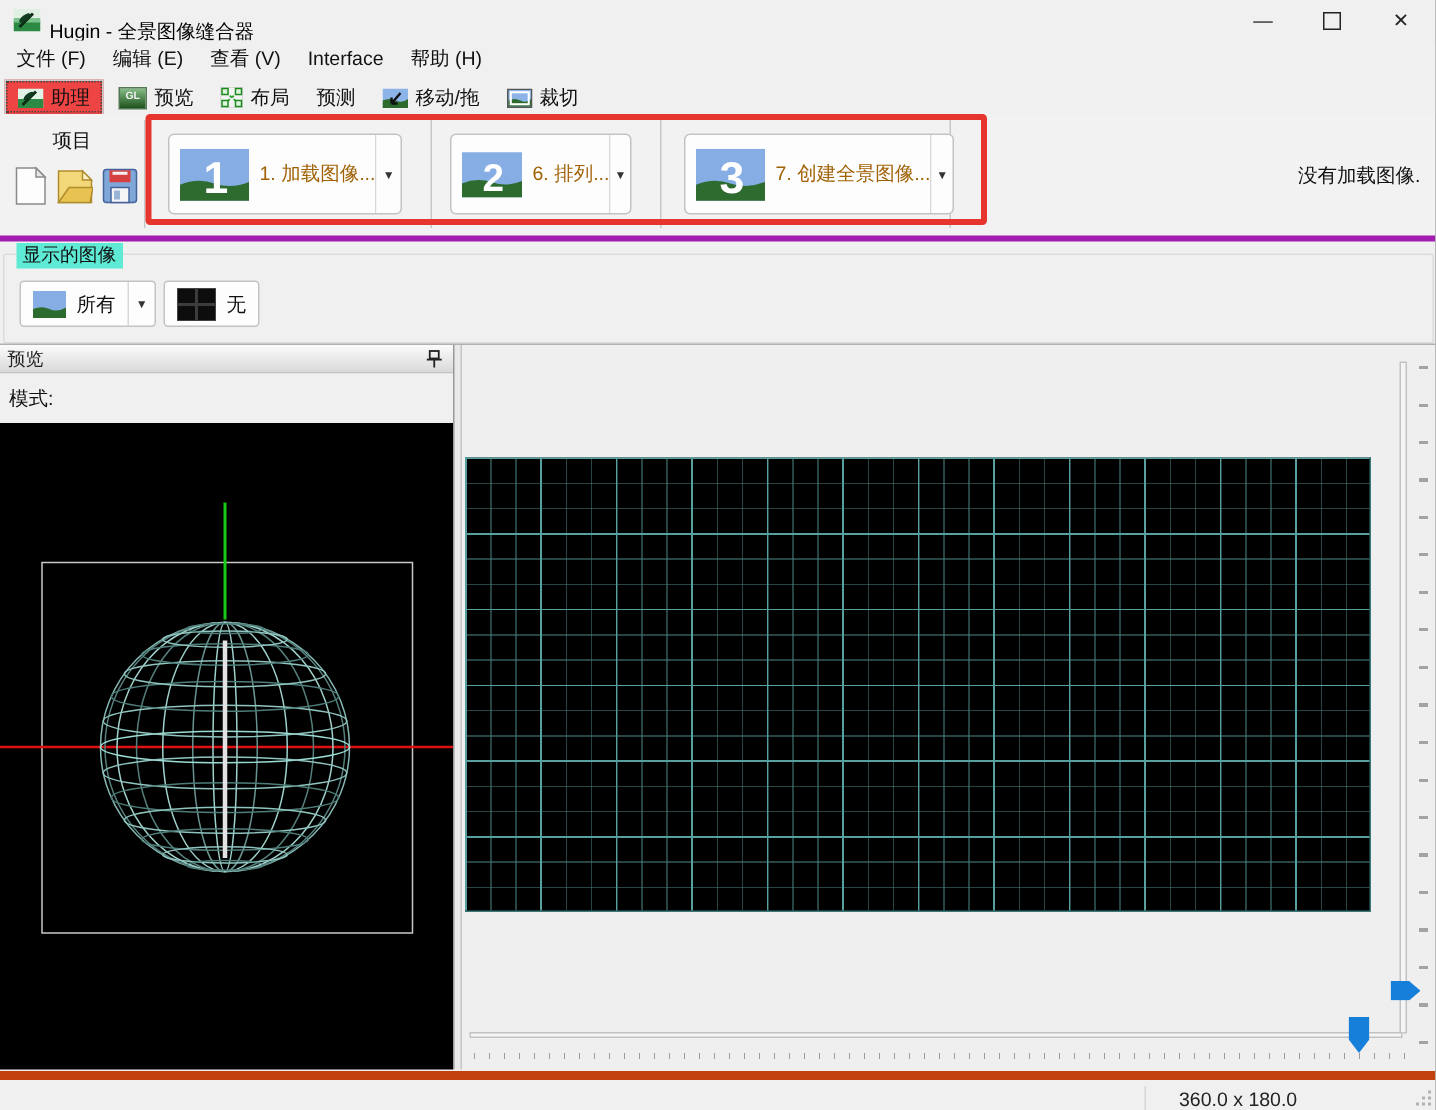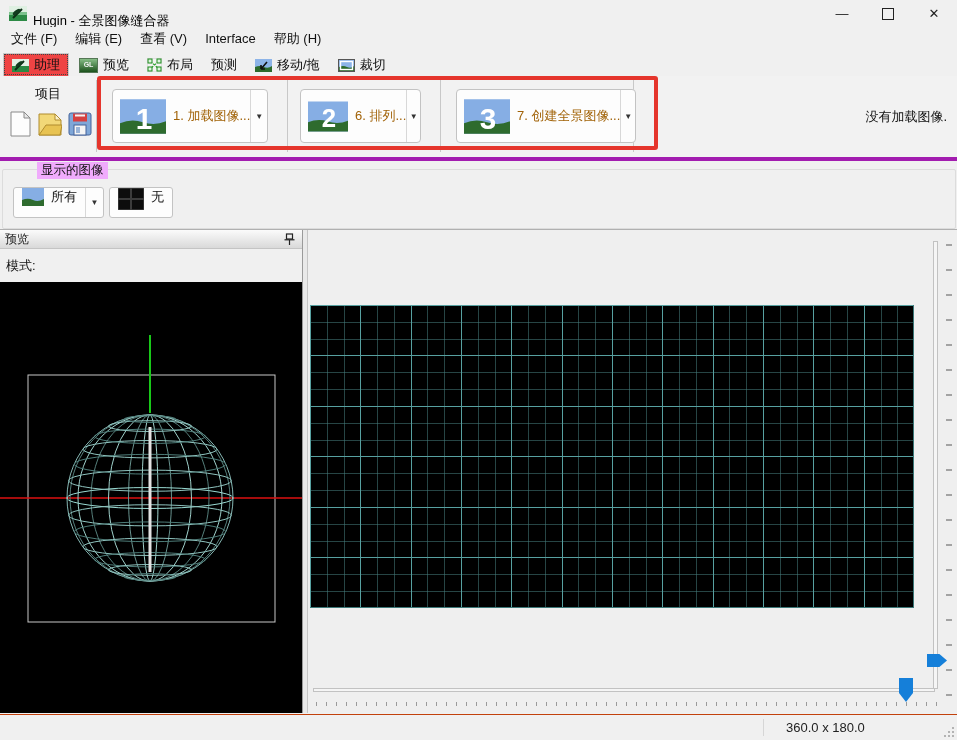--- a/index.html
+++ b/index.html
@@ -37,24 +37,24 @@
   .step-main{flex:1;display:flex;align-items:center;gap:7px;padding-left:7px;}
   .step-num{fill:#fff;font-size:31px;font-weight:bold;text-anchor:middle;font-family:"Liberation Sans",sans-serif;}
   .step-label{white-space:nowrap;color:#a16207;}
   .step-arrow{width:24px;border-left:1px solid #d8d8d8;display:flex;align-items:center;justify-content:center;
     font-size:8px;color:#333;border-radius:0 4px 4px 0;}
   .red-rect{position:absolute;left:97px;top:0px;width:553px;height:66px;border:4px solid #e5352c;border-radius:3px;z-index:5;pointer-events:none;}
   .no-images{position:absolute;right:10px;top:32px;color:#111;}
 
   
   .groupbox{left:2px;top:169px;width:952px;height:58px;border:1px solid #dcdcdc;border-radius:2px;}
-  .group-label{position:absolute;left:8px;top:-8px;background:#f0abfc;padding:0 4px;font-size:12.5px;color:#111;margin-left:26px;}
+  .group-label{position:absolute;left:8px;top:-8px;background:#5eead4;padding:0 4px;font-size:12.5px;color:#111;}
   .di-btn{position:absolute;top:17px;height:29px;background:#fdfdfd;border:1px solid #c3c3c3;border-radius:3px;
     display:flex;align-items:stretch;}
-  .di-main{display:flex;align-items:flex-start;gap:7px;padding:0 8px;}
+  .di-main{display:flex;align-items:center;gap:7px;padding:0 8px;}
   .di-arrow{width:17px;border-left:1px solid #d8d8d8;display:flex;align-items:center;justify-content:center;font-size:8px;color:#333;}
 
   
   .main-top-line{left:0;top:229px;width:957px;height:1px;background:#b0b0b0;}
   .preview-header{left:0;top:230px;width:302px;height:19px;background:linear-gradient(#fbfbfb,#d9d9d9);
     border-bottom:1px solid #c4c4c4;display:flex;align-items:center;font-size:12px;padding-left:5px;box-sizing:border-box;color:#222;}
   .pin{position:absolute;right:7px;top:3px;}
   .mode-row{left:0;top:249px;width:302px;height:33px;background:#f0f0f0;display:flex;align-items:center;}
   .mode-label{margin-left:6px;color:#111;}
   .mode-select{position:absolute;left:44px;top:6px;width:251px;height:22px;background:#fff;border:1px solid #adadad;
@@ -80,21 +80,21 @@
     clip-path:polygon(0 0,62% 0,100% 50%,62% 100%,0 100%);}
   .v-ruler{left:946px;top:244px;width:6px;height:457px;
     background:repeating-linear-gradient(180deg,#a3a3a3 0 2px,transparent 2px 25px);}
   .h-track{left:313px;top:688px;width:620px;height:2px;background:#f5f5f5;border:1px solid #c2c2c2;}
   .h-handle{left:899px;top:678px;width:14px;height:24px;background:#157fd9;
     clip-path:polygon(0 0,100% 0,100% 62%,50% 100%,0 62%);}
   .h-ruler{left:316px;top:702px;width:626px;height:4px;
     background:repeating-linear-gradient(90deg,#9a9a9a 0 1px,transparent 1px 10px);}
 
   
-  .statusbar{left:0;top:714px;width:957px;height:26px;background:#f0f0f0;border-top:1px solid #c2410c;box-sizing:border-box;}
+  .statusbar{left:0;top:714px;width:957px;height:26px;background:#f0f0f0;border-top:6px solid #c2410c;box-sizing:border-box;}
   .sb-sep{position:absolute;left:763px;top:4px;width:1px;height:17px;background:#d6d6d6;}
   .sb-size{position:absolute;left:786px;top:5px;color:#222;}
   .grip{position:absolute;right:3px;bottom:3px;width:10px;height:10px;}
   .grip i{position:absolute;width:2px;height:2px;background:#b3b3b3;}
 </style>
 </head>
 <body>
 
 <div class="window">
 

